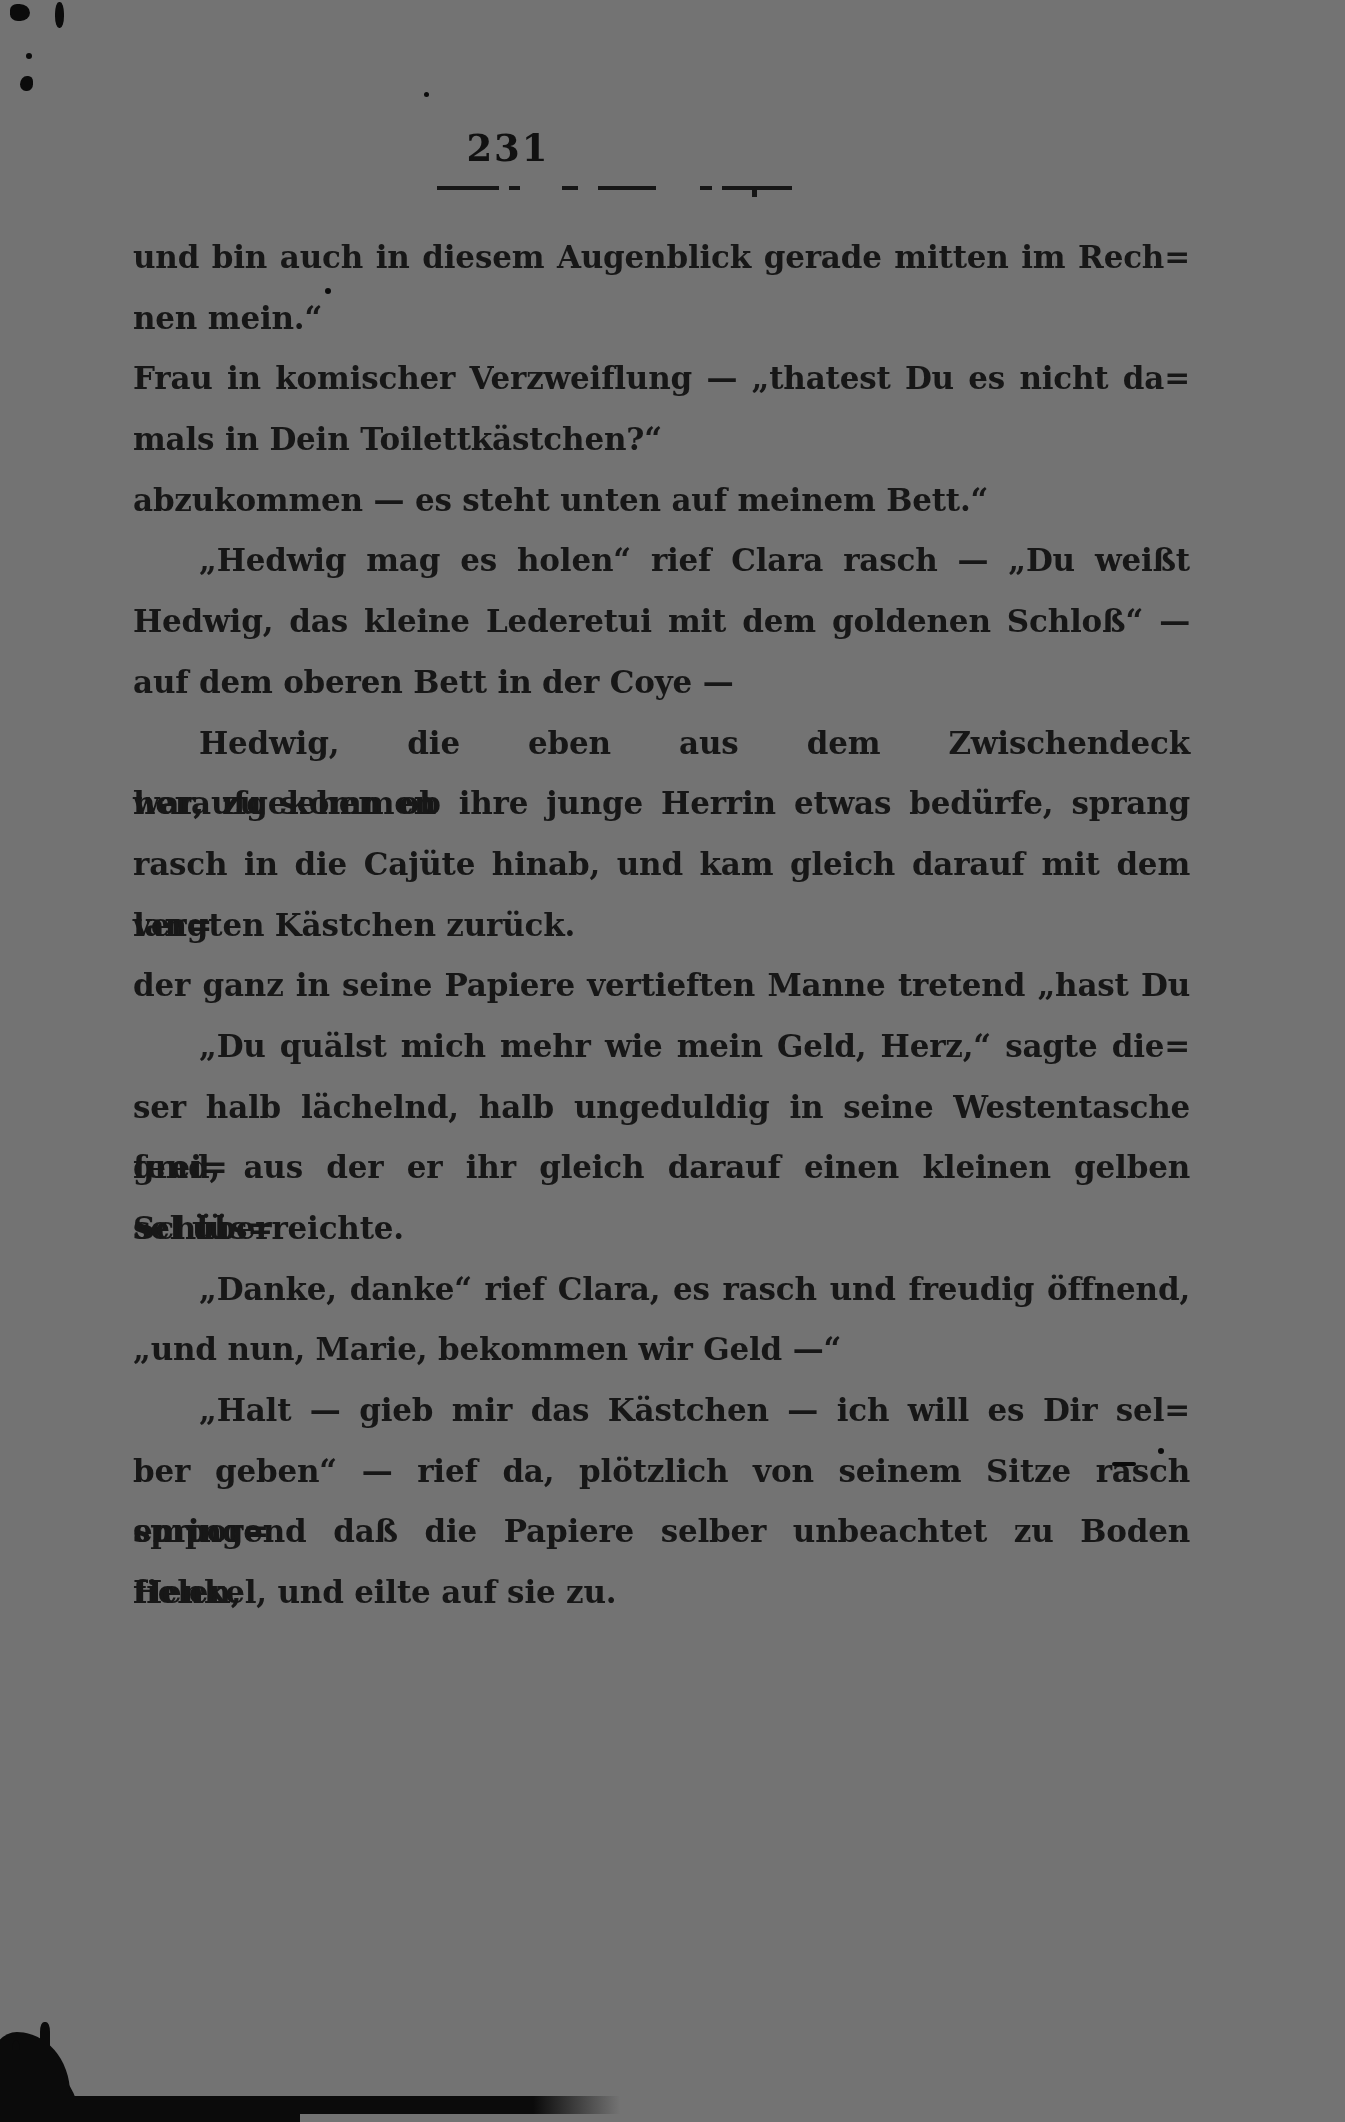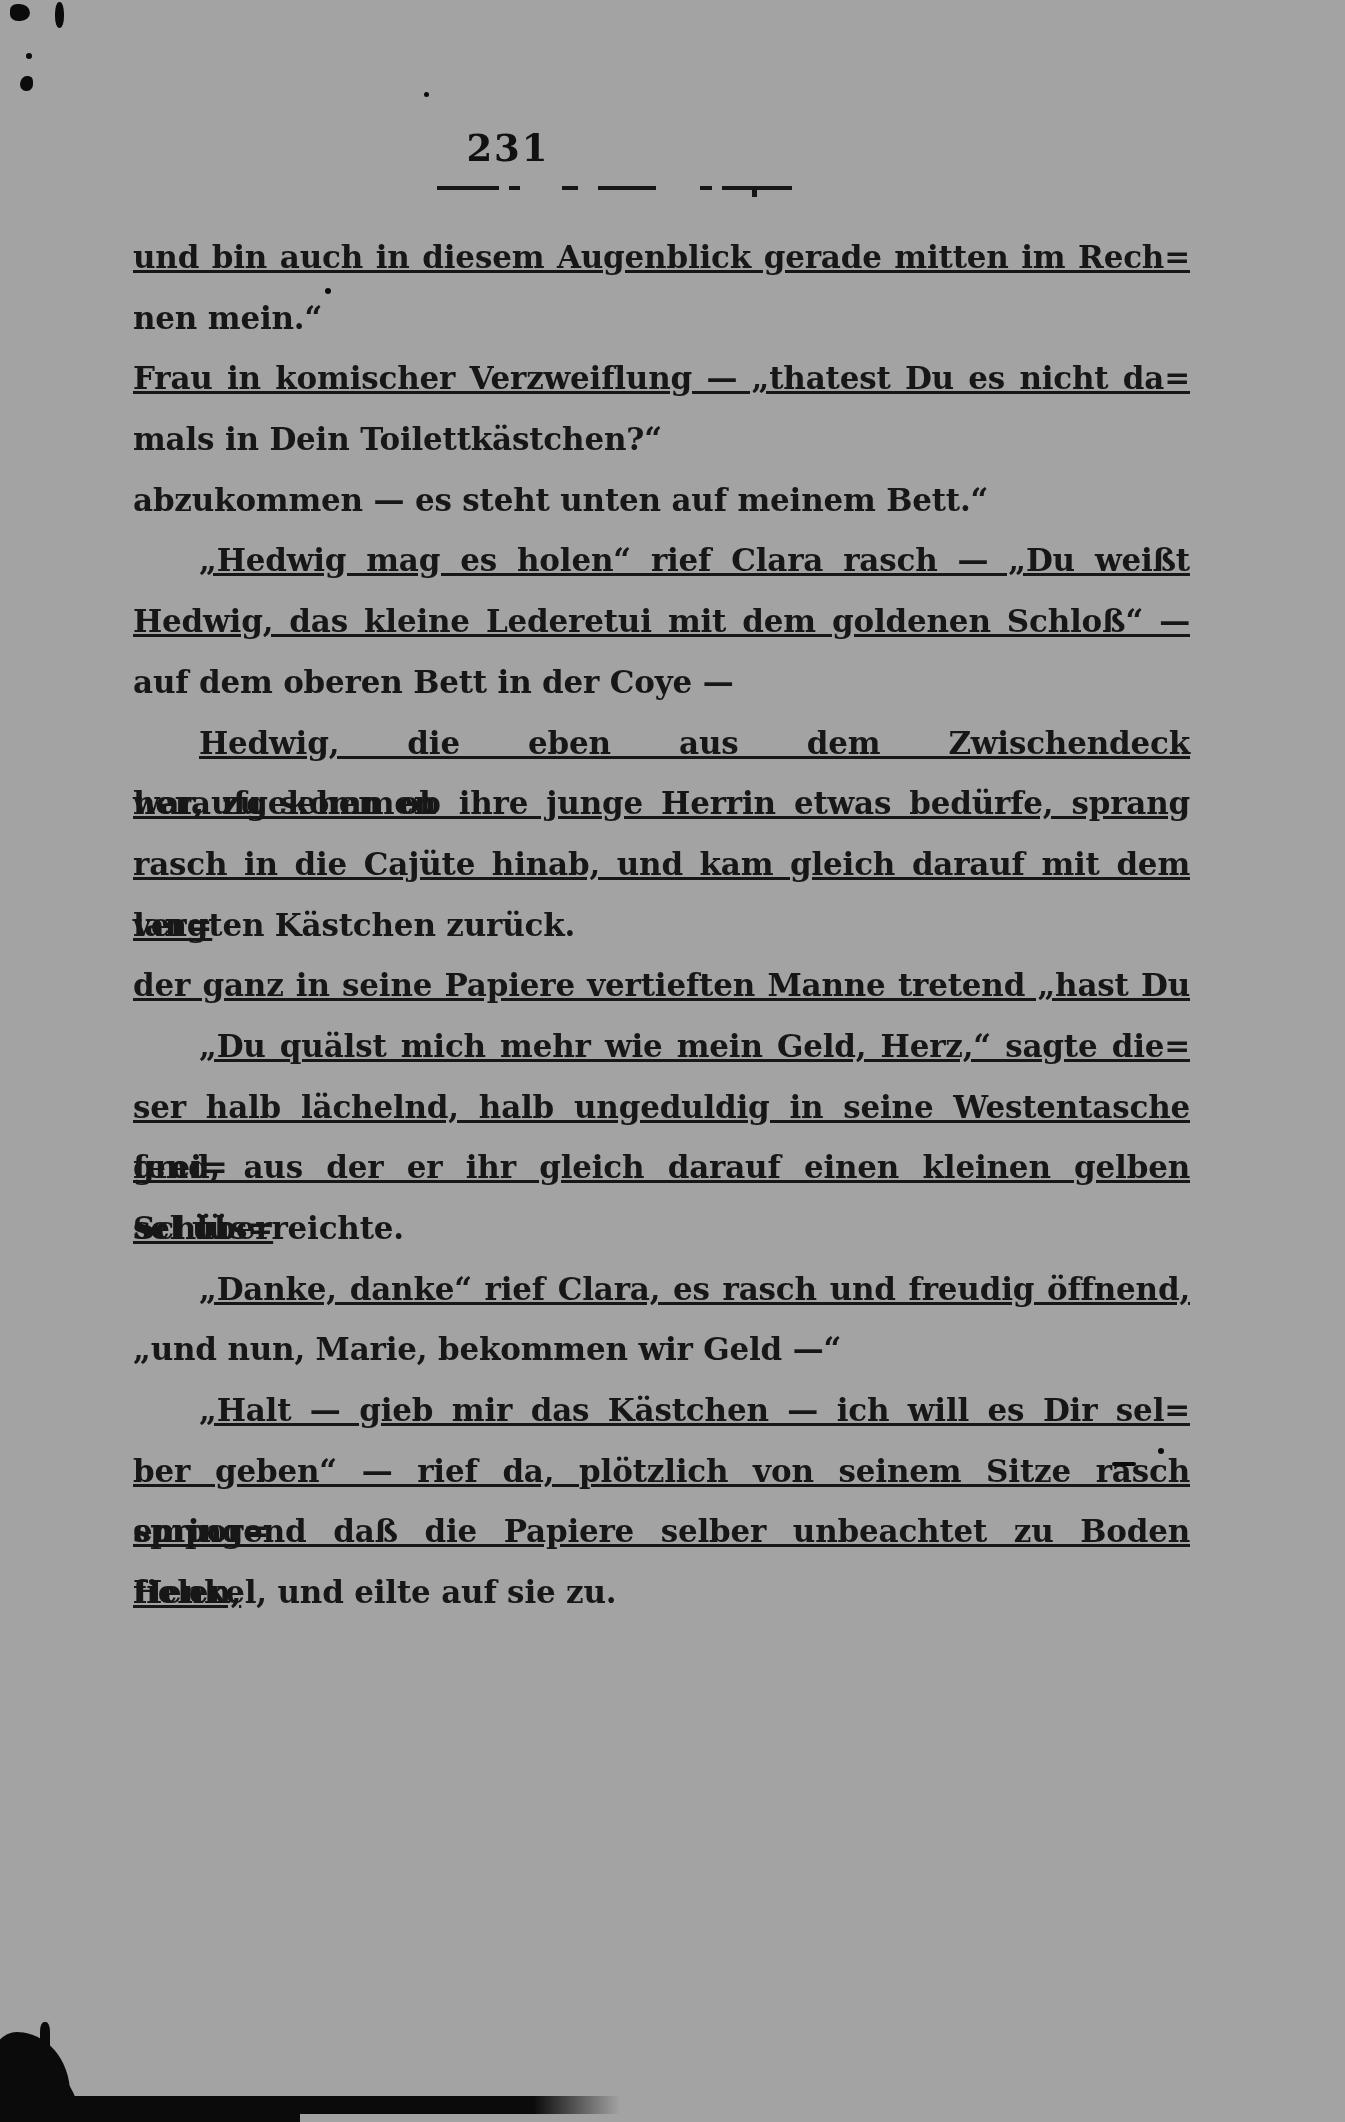--- a/index.html
+++ b/index.html
@@ -1,19 +1,19 @@
 <!DOCTYPE html>
 <html><head>
 <meta charset="utf-8">
 <style>
   html,body{margin:0;padding:0;background:#e8e8e8;}
   .page{
     position:relative;
     width:1345px;height:2122px;
-    background:#a3a3a3;
+    background:#737373;
     overflow:hidden;
     font-family:"DejaVu Serif", serif;
     color:#151515;
   }
   
   .pagenum{
     position:absolute;left:458px;top:126px;width:100px;
     text-align:center;
     font-size:37px;font-weight:bold;letter-spacing:2px;color:#111;
   }
@@ -30,21 +30,21 @@
   .textblock{
     position:absolute;left:133px;top:227px;width:1057px;
   }
   .ln{
     height:60.7px;line-height:60.7px;
     font-size:31px;font-weight:bold;letter-spacing:-0.2px;
     text-align:justify;
     white-space:normal;
     color:#171717;
   }
-  .just{text-align-last:justify;text-decoration:underline;}
+  .just{text-align-last:justify;}
   .end{text-align-last:left;}
   .indent{text-indent:66px;}
   
   .ink{position:absolute;background:#0b0b0b;}
   .sp1{left:10px;top:4px;width:20px;height:17px;border-radius:40% 60% 55% 45%;}
   .sp2{left:55px;top:2px;width:9px;height:26px;border-radius:45%;}
   .sp3{left:26px;top:53px;width:6px;height:6px;border-radius:50%;}
   .sp4{left:20px;top:76px;width:13px;height:15px;border-radius:60% 40% 50% 50%;}
   .dot1{left:325px;top:288px;width:6px;height:6px;border-radius:50%;}
   .dot2{left:424px;top:92px;width:5px;height:5px;border-radius:50%;}

